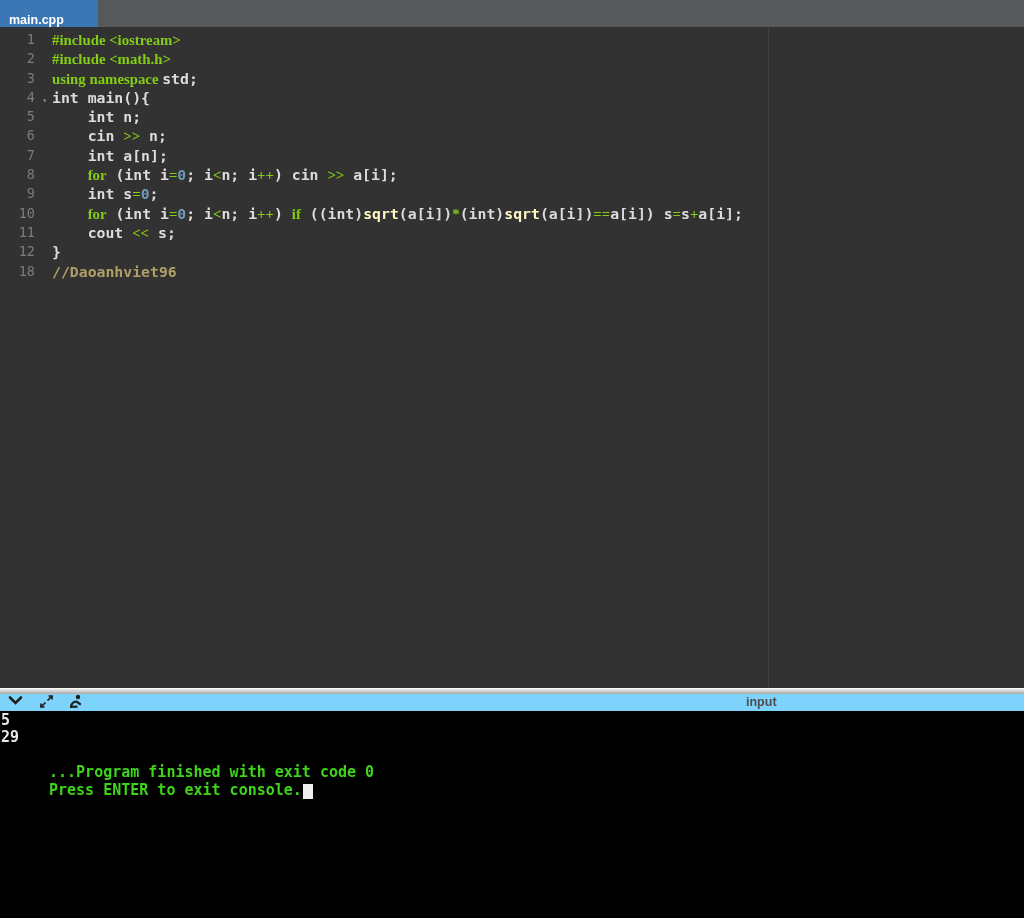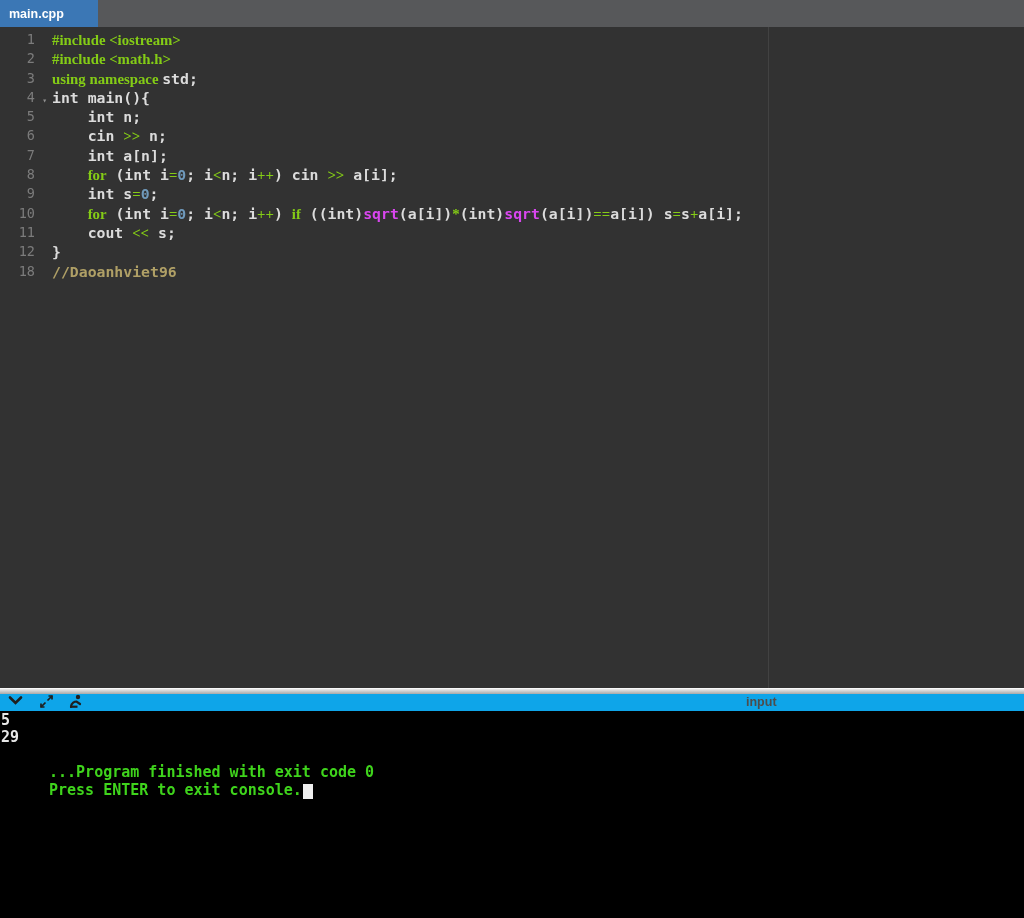--- a/index.html
+++ b/index.html
@@ -4,21 +4,21 @@
 <style>
   html,body { margin:0; padding:0; }
   body {
     width:1024px; height:918px; overflow:hidden; position:relative;
     background:#000; font-family:"Liberation Sans", sans-serif;
   }
 
   
   .tabbar { position:absolute; top:0; left:0; width:1024px; height:27px; background:#57585a; }
   .tab {
-    display:inline-flex; align-items:center; height:27px; box-sizing:border-box;
+    display:inline-flex; align-items:flex-end; height:27px; box-sizing:border-box;
     padding:0 34px 0 9px; background:#3b77b5; color:#ffffff;
     font-size:12.5px; font-weight:bold; font-family:"Liberation Sans", sans-serif;
     cursor:pointer;
   }
 
   
   .editor {
     position:absolute; top:27px; left:0; width:1024px; height:661px;
     background:#323232; overflow:hidden;
     font-family:"DejaVu Sans Mono", monospace; font-size:14.8px; font-weight:bold;
@@ -27,34 +27,34 @@
   .margin-line { position:absolute; left:768px; top:0; height:100%; width:1px; background:#424242; }
   .lines { position:relative; padding-top:3px; }
   .line { display:flex; white-space:pre; height:19.3px; }
   .gutter-cell {
     width:48px; flex:none; box-sizing:border-box; text-align:right; padding-right:13px;
     color:#7c7c7c; font-weight:normal; font-size:13.5px; position:relative; user-select:none;
   }
   .code-cell { padding-left:4px; }
   .tk-kw  { color:#84cc16;font-family:Liberation Serif, serif; }
   .tk-num { color:#6f99bb; }
-  .tk-fn  { color:#d946ef; }
+  .tk-fn  { color:#fef9c3; }
   .tk-com { color:#b0a066; }
   .tk-pl  { color:#dcdcdc; }
   .fold { position:absolute; right:1px; top:3px; color:#8f8f8f; font-size:8px; font-style:normal; cursor:pointer; }
   .cursor-editor { display:inline-block; width:2px; height:15px; background:#a9b3a9; vertical-align:text-bottom; }
 
   
   .splitter {
     position:absolute; top:688px; left:0; width:1024px; height:6px; box-sizing:border-box;
     background:linear-gradient(#ececec,#a9a9a9); border-top:1px solid #f8f8f8; cursor:row-resize;
   }
 
   
-  .console-toolbar { position:absolute; top:694px; left:0; width:1024px; height:17px; background:#0ea5e9; }
+  .console-toolbar { position:absolute; top:694px; left:0; width:1024px; height:17px; background:#7dd3fc; }
   .ct-icon { position:absolute; top:1px; cursor:pointer; display:inline-flex; }
   .ct-icon.i1 { left:8px; }
   .ct-icon.i2 { left:39px; top:0; }
   .ct-icon.i3 { left:67px; top:0; }
   .input-label {
     position:absolute; left:746px; top:1px; color:#4d4d4d; font-weight:bold; font-size:12.5px;
     font-family:"Liberation Sans", sans-serif;
   }
 
   

